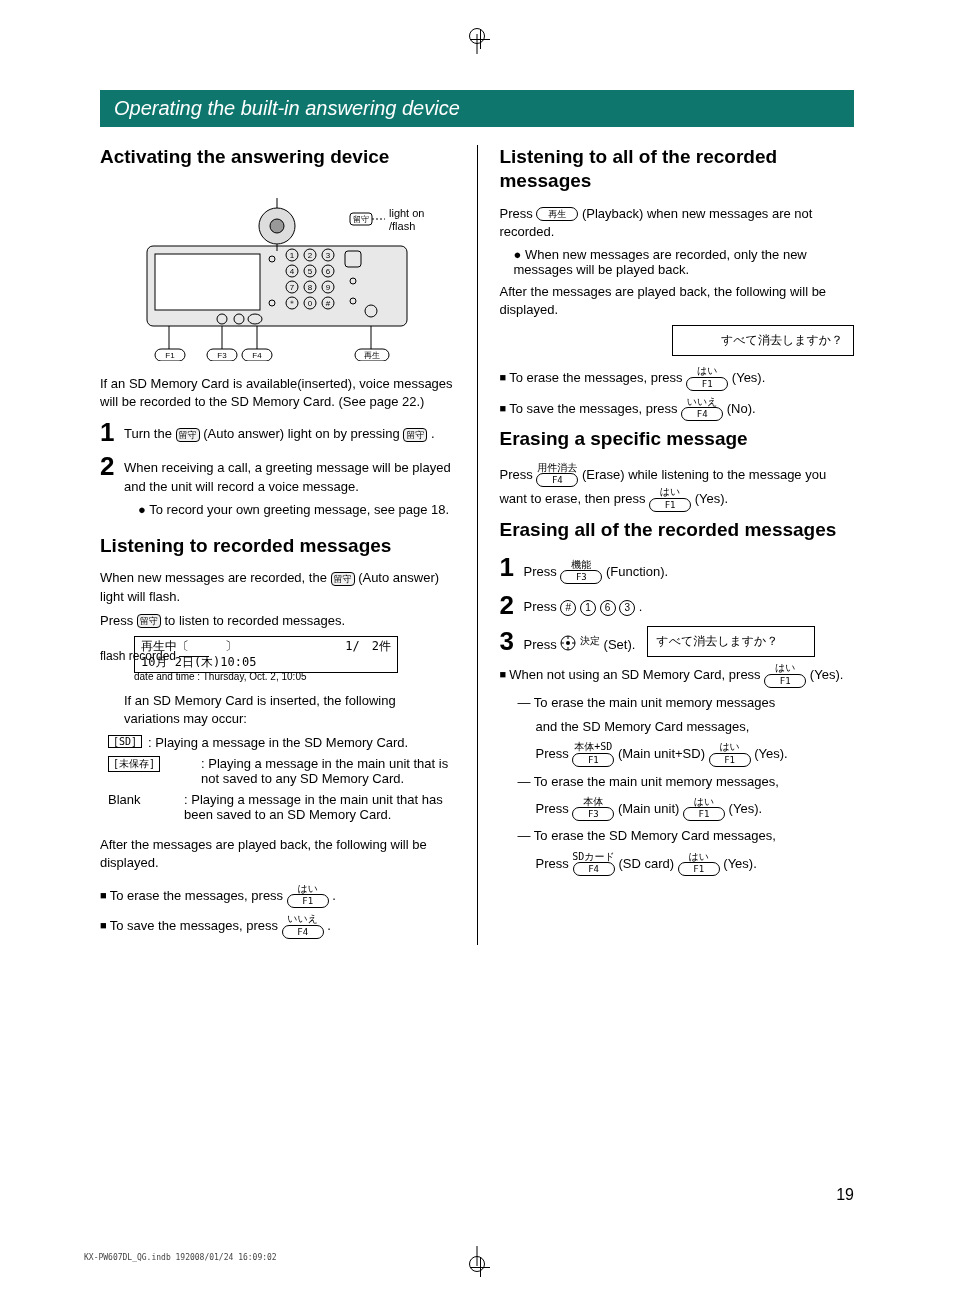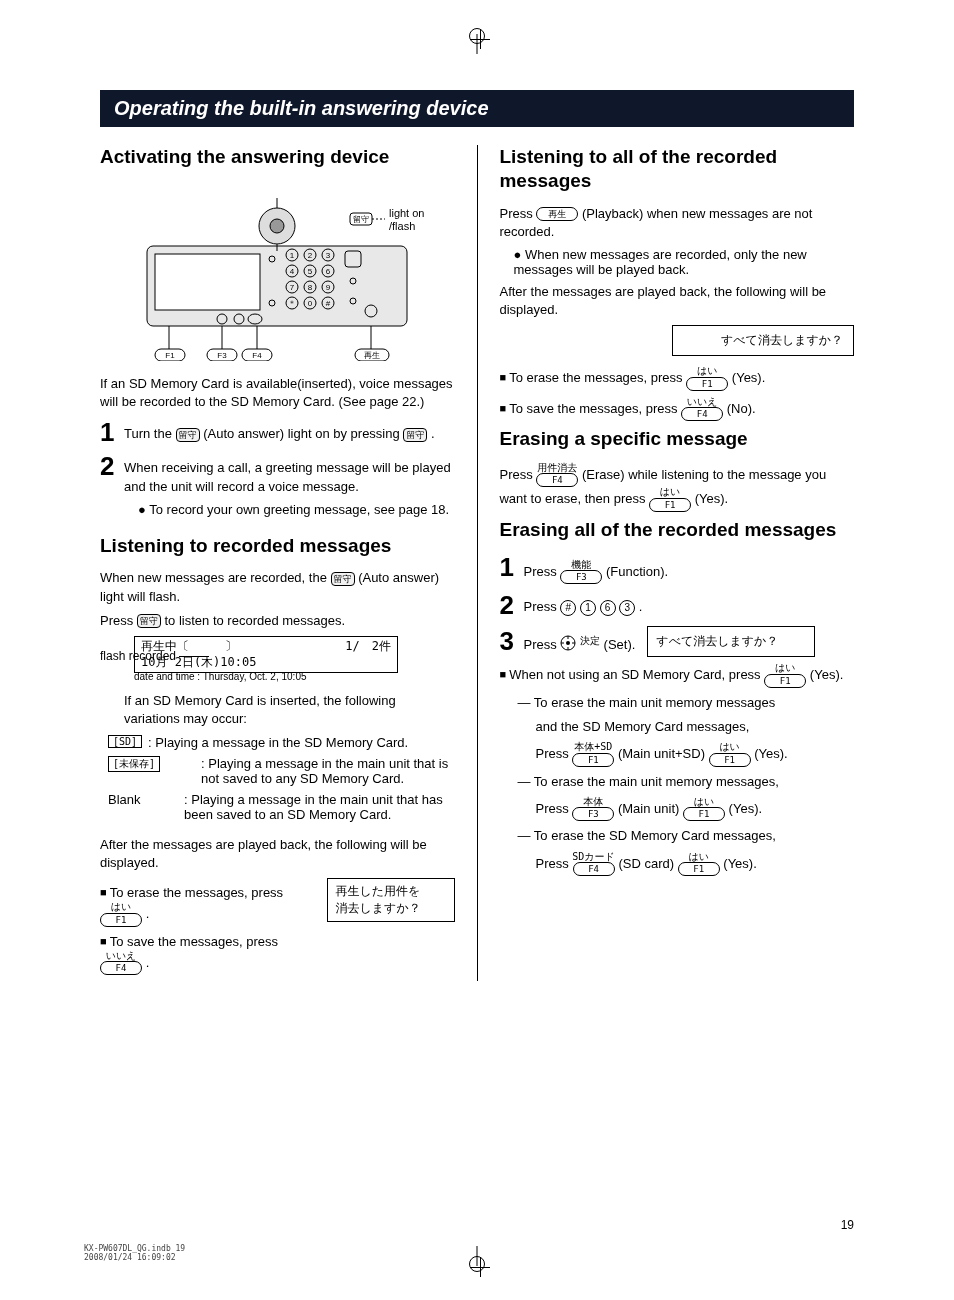--- a/index.html
+++ b/index.html
@@ -70,24 +70,24 @@
   }
   .cross-top, .cross-bottom {
     border: 1px solid #000;
     border-radius: 50%;
     width: 14px; height: 14px;
     top: 28px;
   }
   .cross-bottom { top: auto; bottom: 28px; }
 
   .section-title {
-    background: #0f172a;
+    background: #0f766e;
     color: #fff;
     font-size: 20px;
-    font-weight: bold;
+    font-weight: normal;
     font-style: italic;
     padding: 7px 14px;
     margin-bottom: 18px;
   }
   .columns {
     display: flex;
     gap: 22px;
   }
   .col {
     flex: 1 1 50%;
@@ -179,34 +179,33 @@
   .tab { display: inline-block; min-width: 70px; }
   .small-box {
     border: 1px solid #000;
     padding: 0 4px;
     font-size: 10px;
     font-family: "MS Gothic", monospace;
     display: inline-block;
   }
   .page-num {
     position: absolute;
-    bottom: 68px;
+    bottom: 96px;
     right: 100px;
-    font-size: 12px;
+    font-size: 16px;
   }
   .footer-meta {
     position: absolute;
     bottom: 38px;
     left: 84px;
     right: 84px;
     font-size: 8px;
     color: #444;
     display: flex;
     font-family: monospace;
-    flex-direction: column;
   }
   .prompt-row { display:flex; align-items:flex-end; gap:12px; margin:6px 0;}
   .lcd {
     border: 1px solid #000;
     font-family: "MS Gothic", monospace;
     font-size: 12px;
     padding: 2px 6px;
     background: #fff;
     display: inline-block;
     line-height: 1.3;
@@ -384,22 +383,20 @@
           </p>
           <p>
             <span class="sq">■ </span><span>To save the messages, press </span>
             <span class="key-over">
               <span class="klabel">いいえ</span>
               <span class="keycap wide">F4</span>
             </span>
             <span>.</span>
           </p>
         </div>
-        <div class="jp-box" style="white-space:pre-line; min-width:110px;">再生した用件を
-消去しますか？</div>
       </div>
 
     </div>
 
     <div class="col-divider"></div>
 
     <div class="col">
 
       <h2 class="subtitle">Listening to all of the recorded messages</h2>
 

